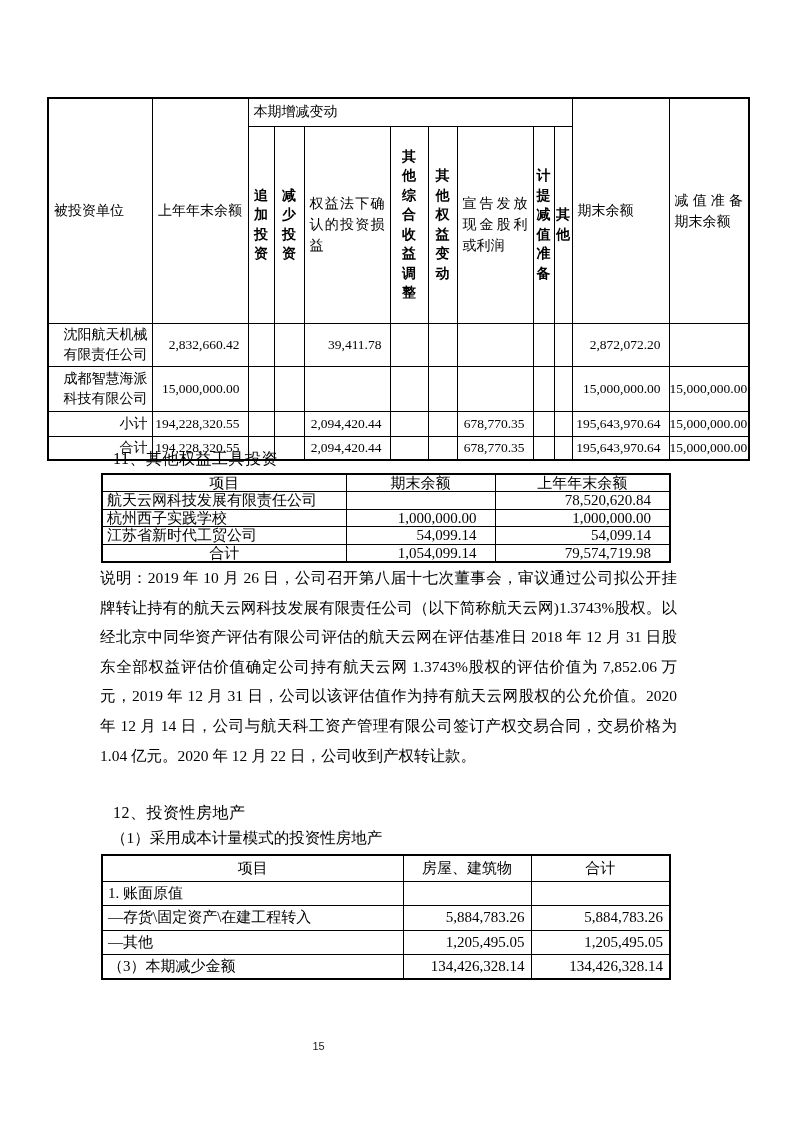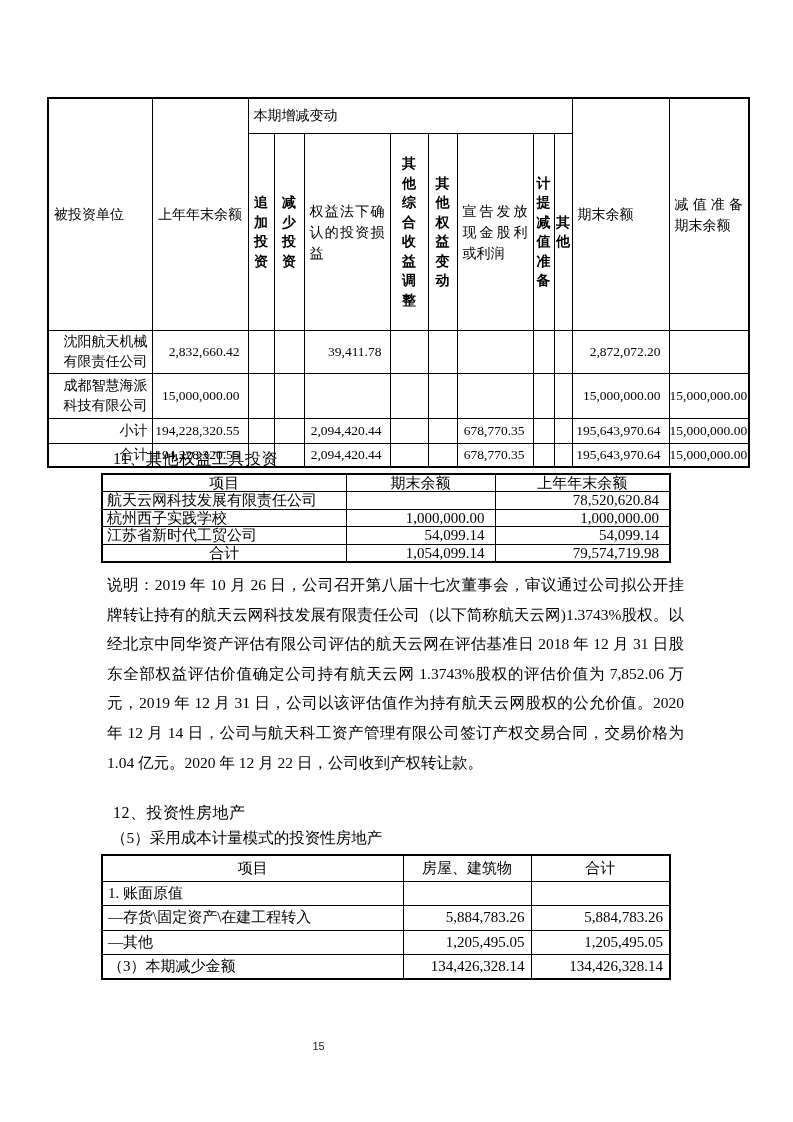--- a/index.html
+++ b/index.html
@@ -9,21 +9,21 @@
     color:#000;
     font-family:"Liberation Serif","DejaVu Serif",serif;
   }
   .page { position:relative; width:793px; height:1122px; background:#fff; overflow:hidden; }
 
   table { border-collapse:collapse; table-layout:fixed; border:2px solid #000; }
   th, td { border:1.5px solid #000; font-weight:normal; overflow:hidden; vertical-align:middle; }
 
   
   .t1 { position:absolute; left:47px; top:97px; width:701px; font-size:14px; }
-  .t1 .h-span   { height:28px; text-align:left; padding:8px 5px; }
+  .t1 .h-span   { height:28px; text-align:left; padding:0 5px; }
   .t1 tr.sub-row{ height:163px; }
   .t1 .h-left   { text-align:left; padding:2px 5px; }
   .t1 .h-center { text-align:center; padding:2px 2px; }
   .t1 .h-just   { text-align:justify; text-justify:inter-character; padding:2px 5px; word-break:break-all; line-height:21px; }
   .t1 .v        { text-align:center; padding:20px 0;font-weight:bold; }
   .t1 .v span   { display:inline-block; width:1em; line-height:19.5px; word-break:break-all; text-align:center; }
   .t1 td.lbl    { text-align:right; padding:1px 4px; line-height:20px; }
   .t1 td.num    { text-align:right; padding:0 8px 0 0; font-size:13.5px; }
   .t1 tr.r1 { height:39px; }
   .t1 tr.r2 { height:45px; }
@@ -34,26 +34,26 @@
   .hsec { position:absolute; margin:8px; font-size:16px; font-weight:normal; letter-spacing:0.5px; }
   .h11  { left:105px; top:441px; }
   .h12  { left:105px; top:795px; }
   .sub  { position:absolute; left:111px; top:828px; margin:0; font-size:15.5px; }
 
   
   .t2 { position:absolute; left:101px; top:473px; width:568px; font-size:15px; }
   .t2 th, .t2 td { height:17.5px; line-height:16px; padding:0; }
   .t2 th     { text-align:center; }
   .t2 td.lbl { text-align:left; padding-left:4px; }
-  .t2 td.num { text-align:right; padding-right:10px; }
+  .t2 td.num { text-align:right; padding-right:18px; }
   .t2 td.ctr { text-align:center; }
 
   
   .note {
-    position:absolute; left:100px; top:563px; width:577px; margin:7px;
+    position:absolute; left:100px; top:563px; width:577px; margin:0;
     font-size:15.5px; line-height:29.6px;
     text-align:justify; text-justify:inter-ideograph;
   }
 
   
   .t3 { position:absolute; left:101px; top:854px; width:568px; font-size:15px; }
   .t3 th { height:26px; text-align:center; }
   .t3 td { height:24.5px; }
   .t3 td.lbl { text-align:left; padding-left:5px; }
   .t3 td.num { text-align:right; padding-right:6px; }
@@ -197,21 +197,21 @@
         <td class="ctr">合计</td>
         <td class="num">1,054,099.14</td>
         <td class="num">79,574,719.98</td>
       </tr>
     </tbody>
   </table>
 
   <p class="note">说明：2019 年 10 月 26 日，公司召开第八届十七次董事会，审议通过公司拟公开挂牌转让持有的航天云网科技发展有限责任公司（以下简称航天云网)1.3743%股权。以经北京中同华资产评估有限公司评估的航天云网在评估基准日 2018 年 12 月 31 日股东全部权益评估价值确定公司持有航天云网 1.3743%股权的评估价值为 7,852.06 万元，2019 年 12 月 31 日，公司以该评估值作为持有航天云网股权的公允价值。2020 年 12 月 14 日，公司与航天科工资产管理有限公司签订产权交易合同，交易价格为 1.04 亿元。2020 年 12 月 22 日，公司收到产权转让款。</p>
 
   <h3 class="hsec h12">12、投资性房地产</h3>
-  <p class="sub">（5）采用成本计量模式的投资性房地产</p>
+  <p class="sub">（1）采用成本计量模式的投资性房地产</p>
 
   <table class="t3">
     <colgroup>
       <col style="width:301px">
         <col style="width:128px">
         <col style="width:139px">
     </colgroup>
     <thead>
       <tr>
         <th>项目</th>

